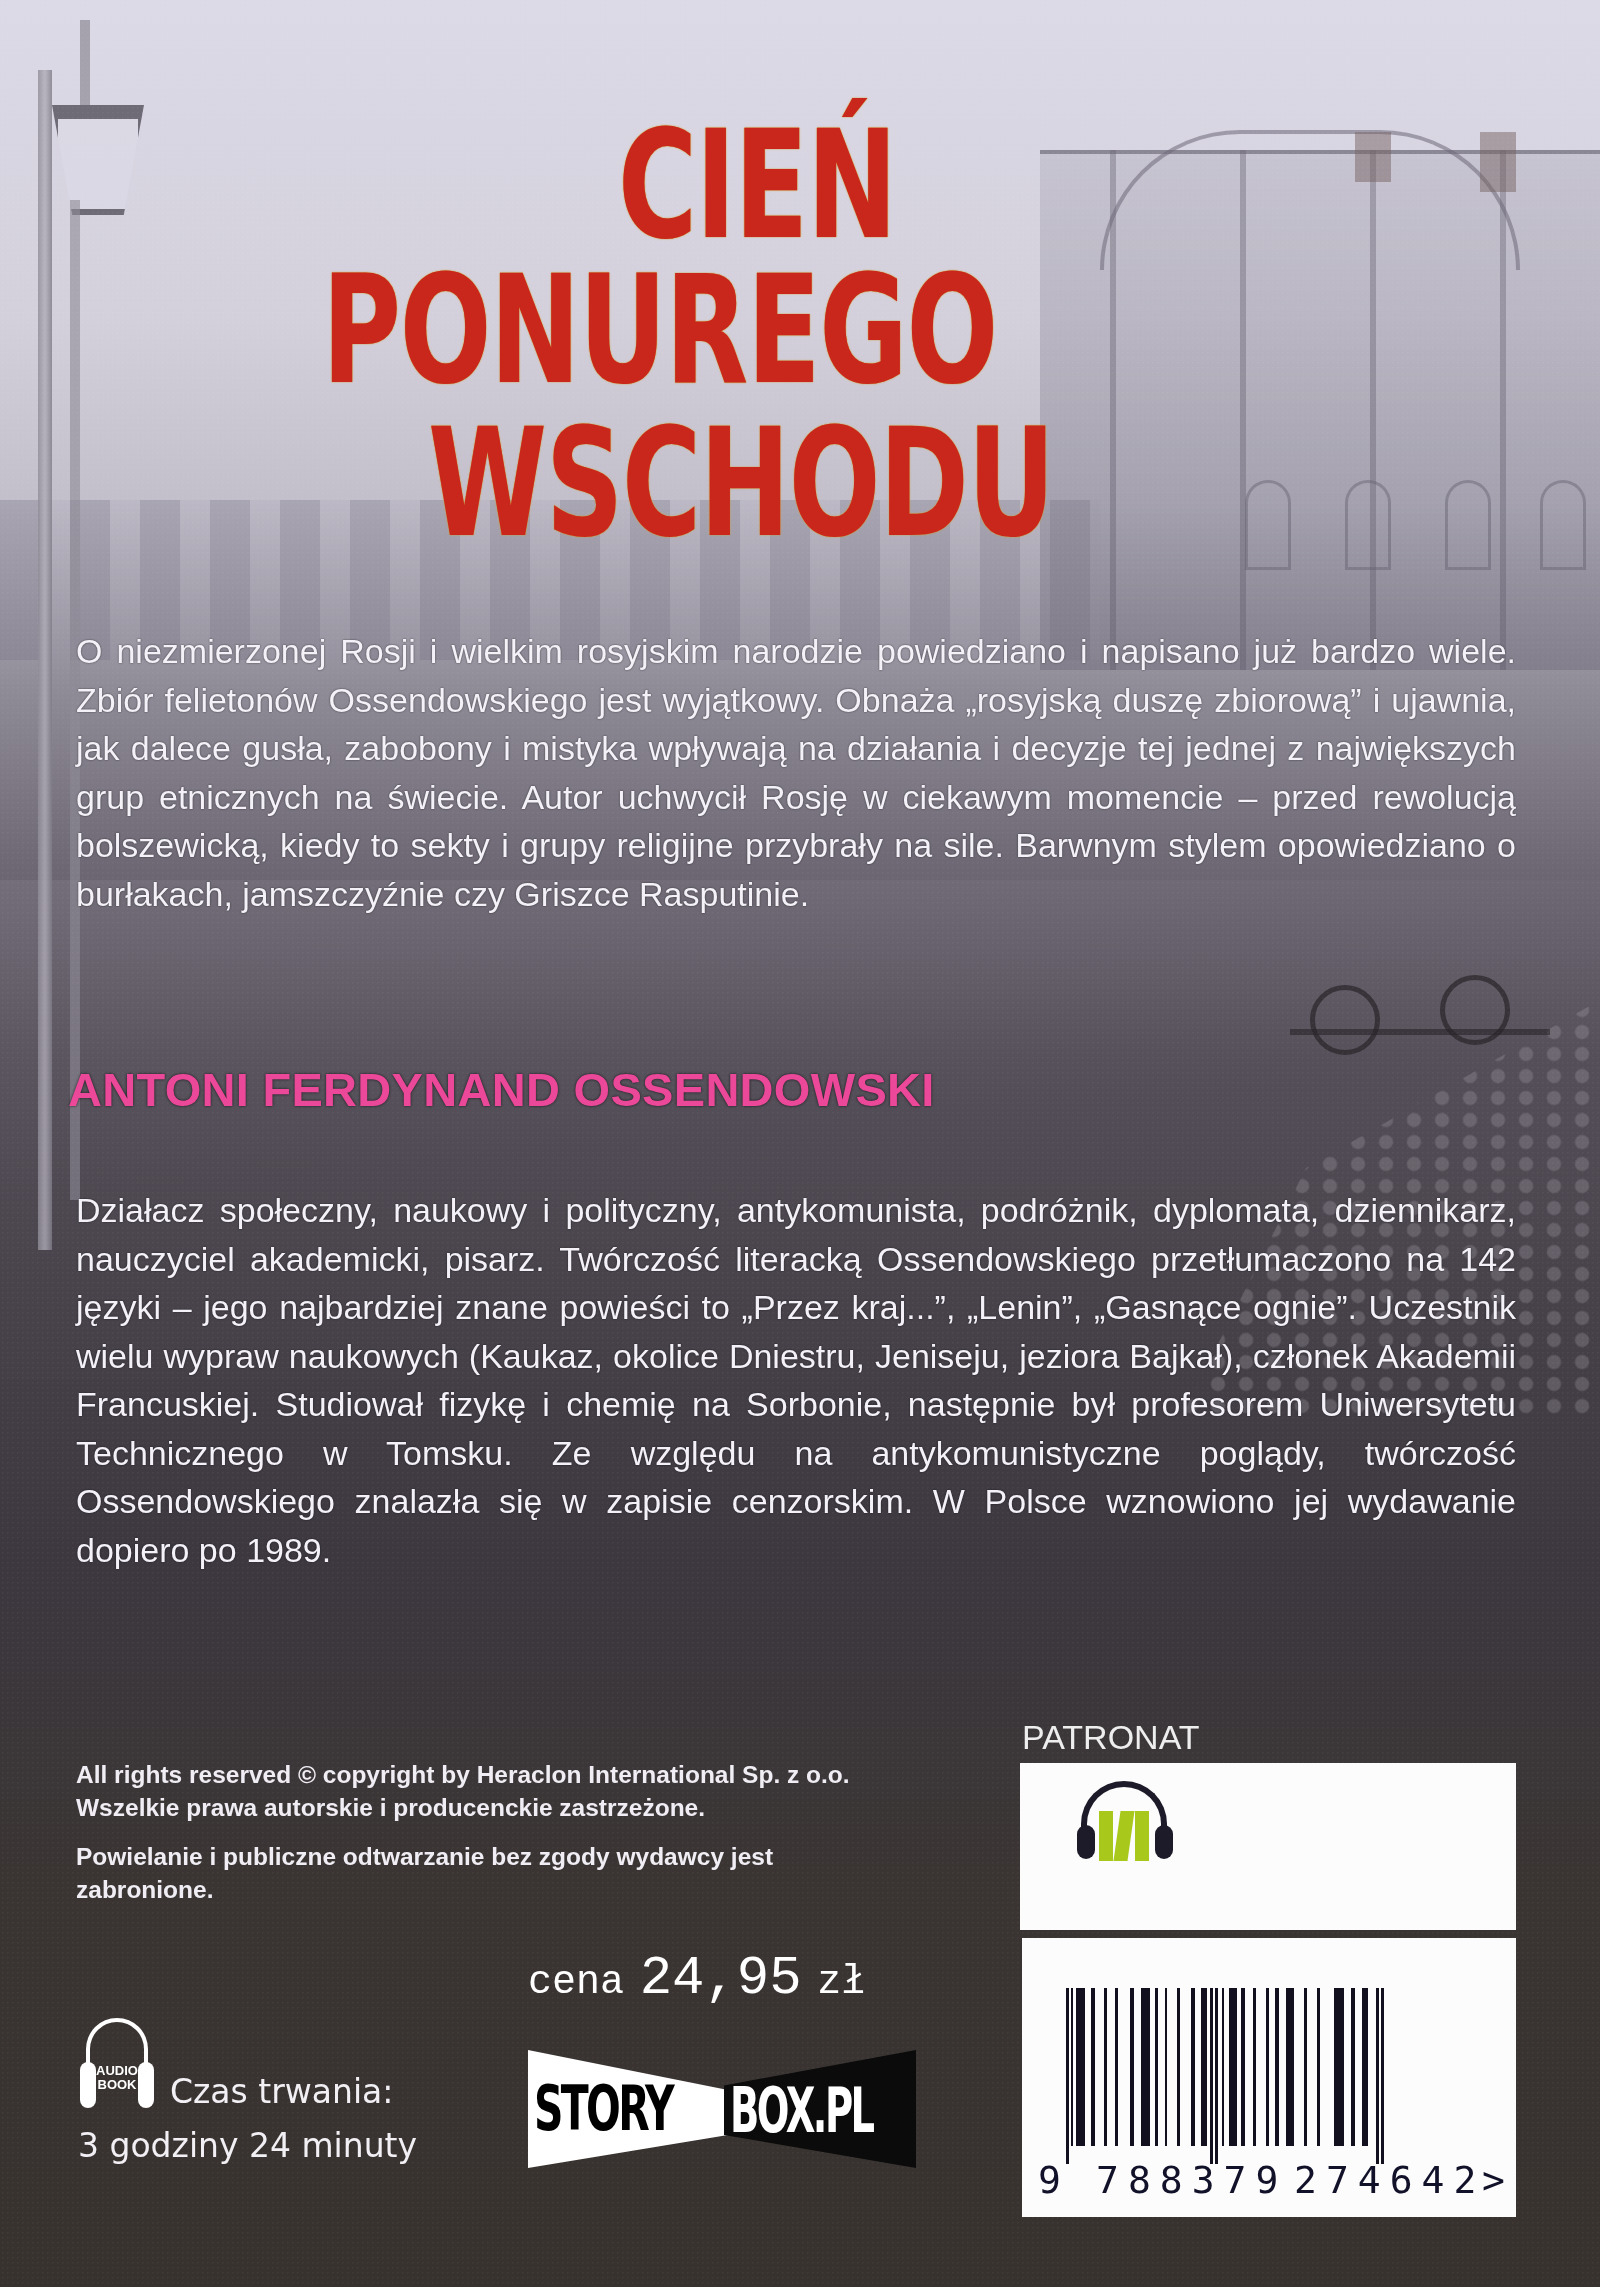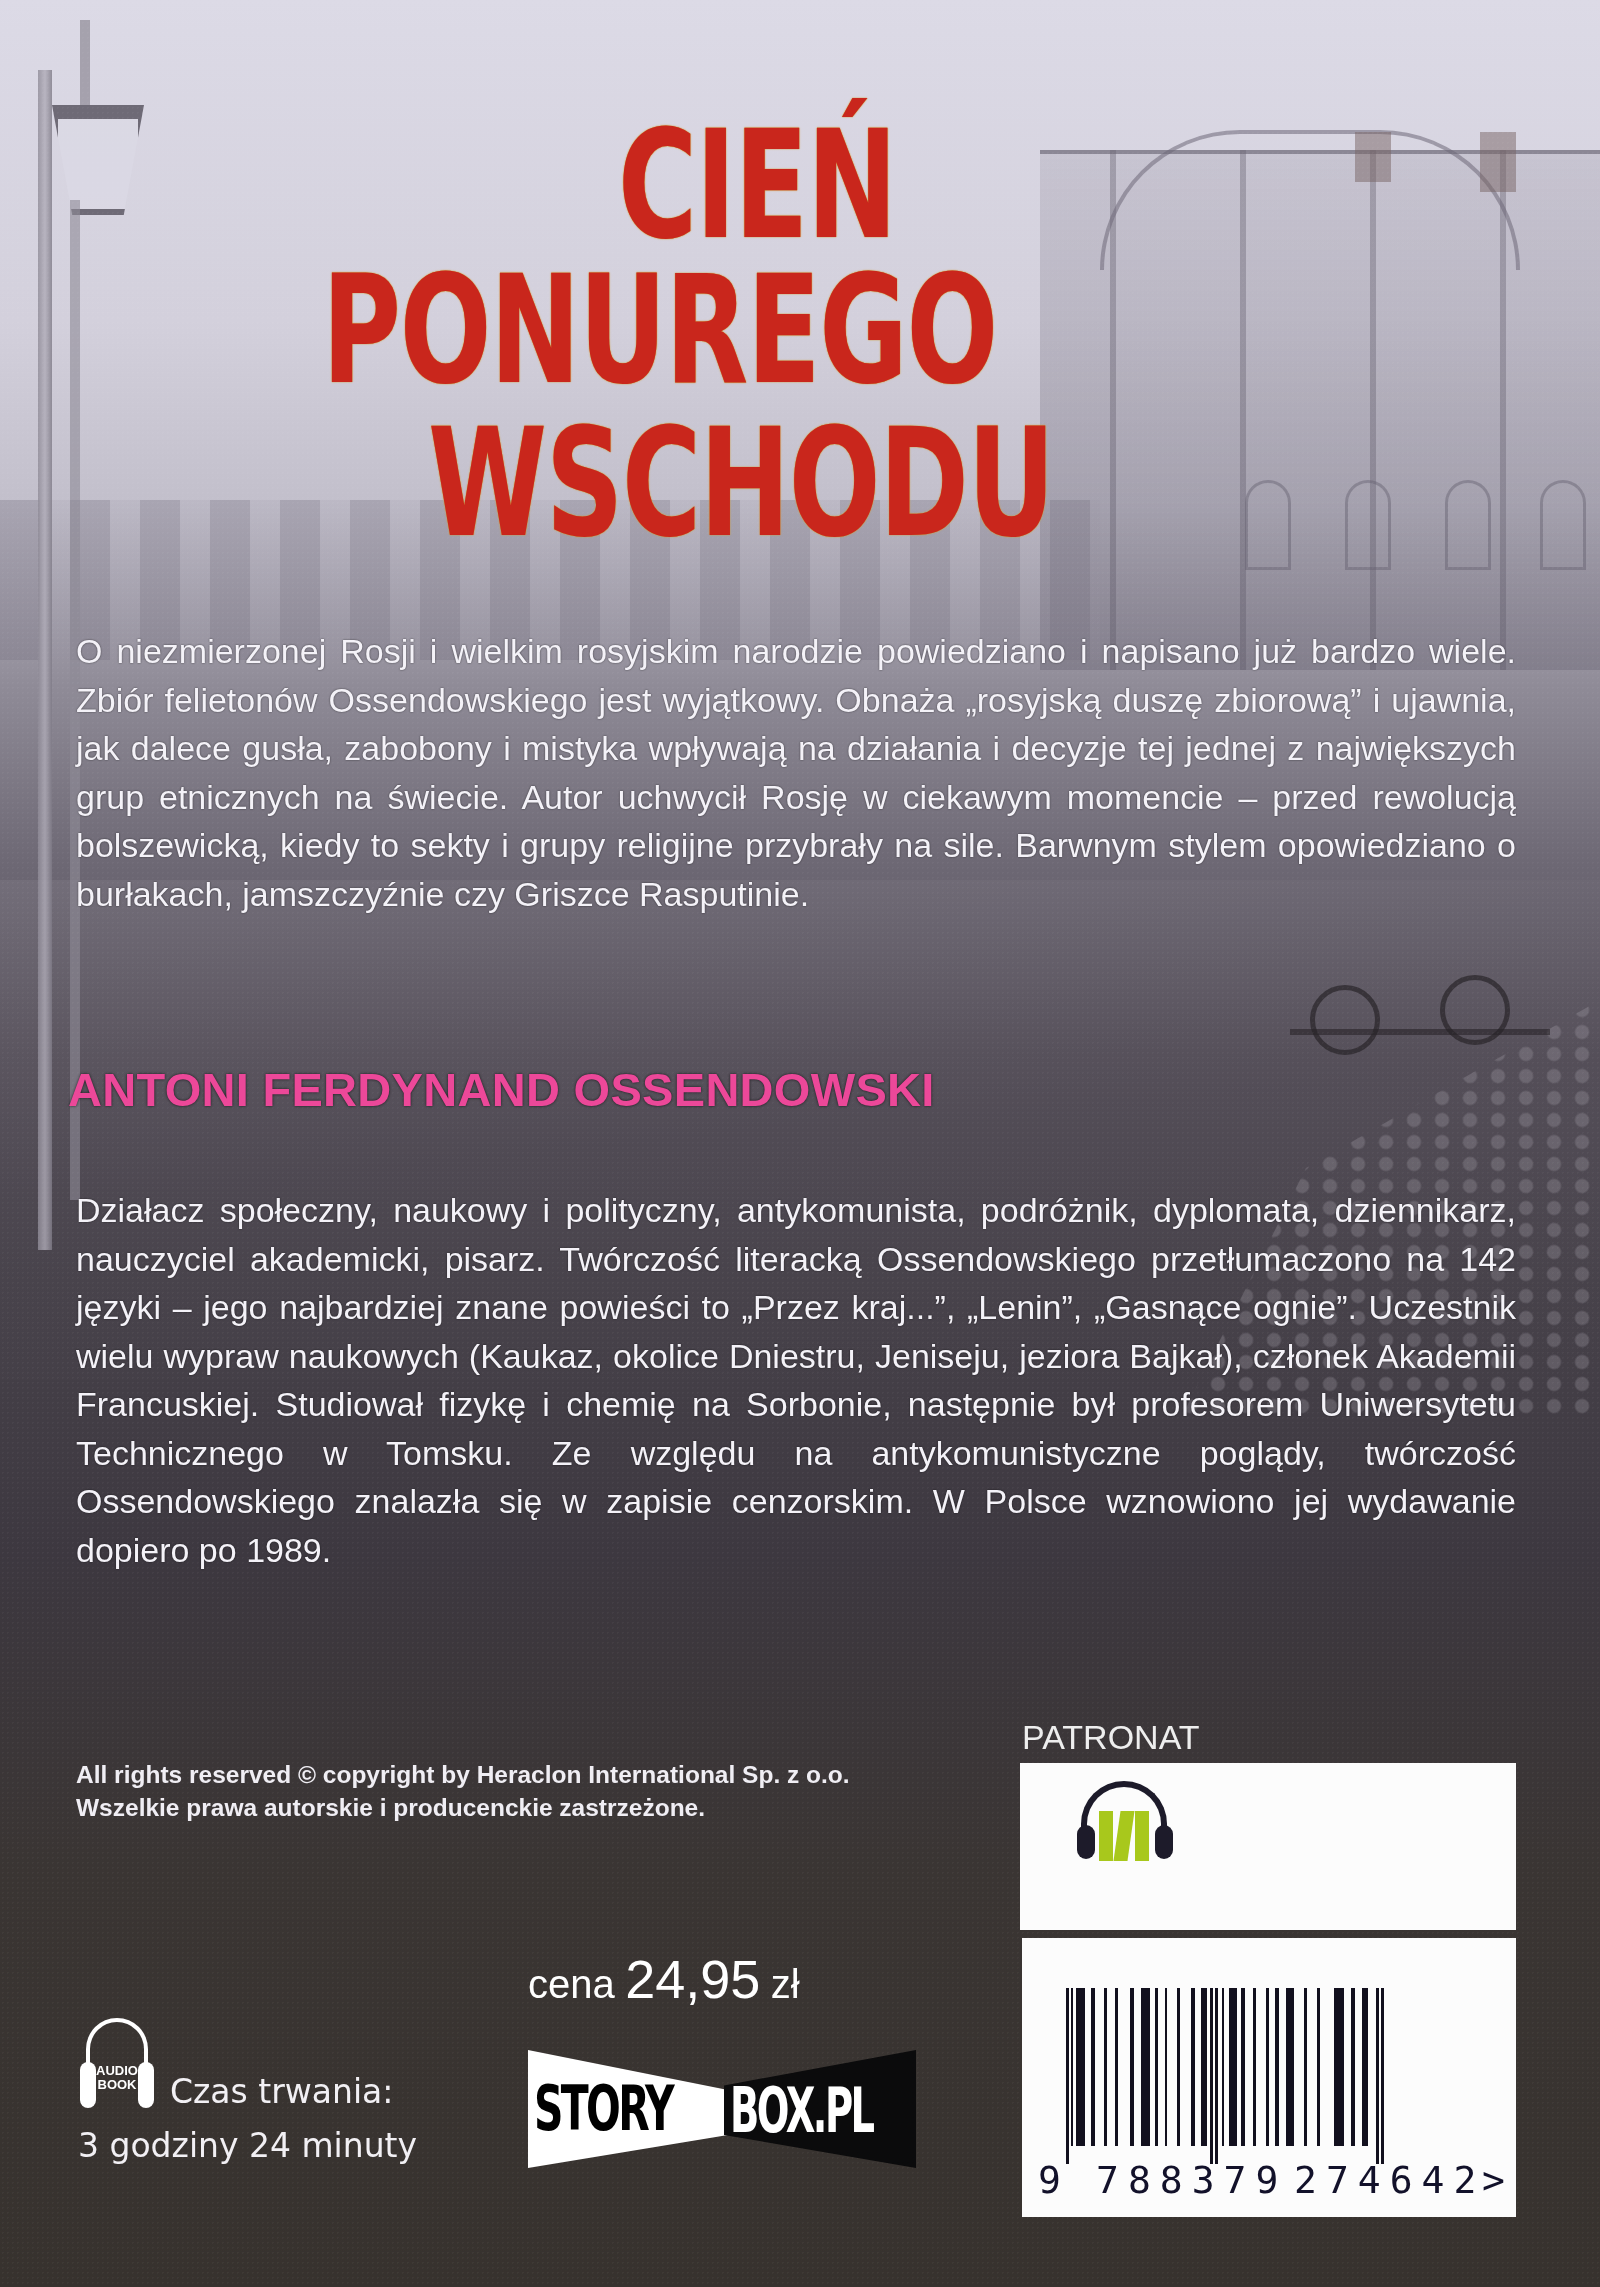--- a/index.html
+++ b/index.html
@@ -89,21 +89,21 @@
   .para2 { top: 1186px; }
 
   .copyright {
     position: absolute; left: 76px; top: 1758px; width: 940px;
     font-size: 24.5px; font-weight: bold; line-height: 33px; color: #f0eef4;
   }
   .copyright p + p { margin-top: 16px; }
 
   .price {
     position: absolute; left: 528px; top: 1948px; white-space: nowrap;
-    font-family: Liberation Sans, sans-serif; color: #fff;
+    font-family: Liberation Mono, monospace; color: #fff;
   }
   .price .lbl { font-size: 40px; }
   .price .amt { font-size: 54px; margin-left: 6px; }
   .price .cur { font-size: 40px; margin-left: 6px; }
 
   .audiobook-icon { position: absolute; left: 76px; top: 2018px; width: 82px; height: 92px; }
   .audiobook-icon .band {
     position: absolute; left: 10px; top: 0; width: 62px; height: 60px;
     border: 4px solid #fff; border-bottom: none; border-radius: 31px 31px 0 0;
   }
@@ -184,20 +184,21 @@
 <p class="para para1">O niezmierzonej Rosji i wielkim rosyjskim narodzie powiedziano i napisano już bardzo wiele. Zbiór felietonów Ossendowskiego jest wyjątkowy. Obnaża „rosyjską duszę zbiorową” i ujawnia, jak dalece gusła, zabobony i mistyka wpływają na działania i decyzje tej jednej z największych grup etnicznych na świecie. Autor uchwycił Rosję w ciekawym momencie – przed rewolucją bolszewicką, kiedy to sekty i grupy religijne przybrały na sile. Barwnym stylem opowiedziano o burłakach, jamszczyźnie czy Griszce Rasputinie.</p>
 
 <h2 class="author">ANTONI FERDYNAND OSSENDOWSKI</h2>
 <p class="para para2">Działacz społeczny, naukowy i polityczny, antykomunista, podróżnik, dyplomata, dziennikarz, nauczyciel akademicki, pisarz. Twórczość literacką Ossendowskiego przetłumaczono na 142 języki – jego najbardziej znane powieści to „Przez kraj...”, „Lenin”, „Gasnące ognie”. Uczestnik wielu wypraw naukowych (Kaukaz, okolice Dniestru, Jeniseju, jeziora Bajkał), członek Akademii Francuskiej. Studiował fizykę i chemię na Sorbonie, następnie był profesorem Uniwersytetu Technicznego w Tomsku. Ze względu na antykomunistyczne poglądy, twórczość Ossendowskiego znalazła się w zapisie cenzorskim. W Polsce wznowiono jej wydawanie dopiero po 1989.</p>
 
 <div class="copyright">
   <p>
     <span>All rights reserved © copyright by Heraclon International Sp. z o.o.</span><br>
     <span>Wszelkie prawa autorskie i producenckie zastrzeżone.</span>
   </p>
+  <p style="width:830px">Powielanie i publiczne odtwarzanie bez zgody wydawcy jest zabronione.</p>
 </div>
 
 <div class="price">
   <span class="lbl">cena</span>
   <span class="amt">24,95</span>
   <span class="cur">zł</span>
 </div>
 
 <div class="audiobook-icon">
   <div class="band"></div>

